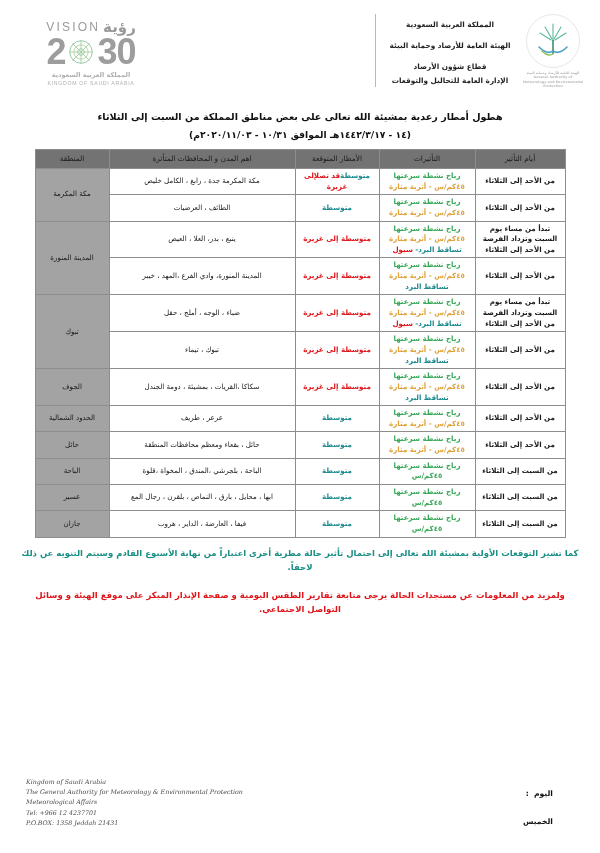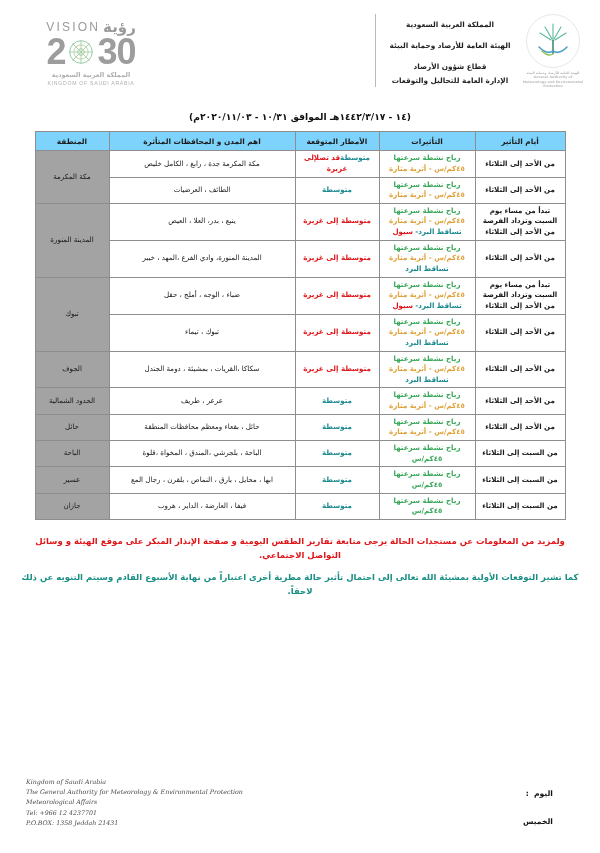--- a/index.html
+++ b/index.html
@@ -94,22 +94,22 @@
     direction:rtl;
   }
   table.fc th,table.fc td{
     border:1px solid #8d8d8d;
     padding:2px 3px;
     vertical-align:middle;
     font-size:7.1px;
     line-height:1.5;
   }
   table.fc thead th{
-    background:#7dd3fc;
-    font-weight:bold;
+    background:#737373;
+    font-weight:normal;
     font-size:7.4px;
     text-align:center;
     height:14px;
     padding:2px;
   }
   col.c-region{width:74px;}
   col.c-cities{width:186px;}
   col.c-rain{width:84px;}
   col.c-eff{width:96px;}
   col.c-days{width:90px;}
@@ -217,20 +217,21 @@
         <span class="d">0</span>
       </div>
       <div class="vision-sub">
         <span class="ar">المملكة العربية السعودية</span>
         <span class="en">KINGDOM OF SAUDI ARABIA</span>
       </div>
     </div>
   </div>
 
   <div class="title-block">
+    <div class="t1">هطول أمطار رعدية بمشيئة الله تعالى على بعض مناطق المملكة من السبت إلى الثلاثاء</div>
     <div class="t2">(١٤ - ١٤٤٢/٣/١٧هـ الموافق ١٠/٣١ - ٢٠٢٠/١١/٠٣م)</div>
   </div>
 
   <table class="fc">
     <colgroup>
       <col class="c-days">
         <col class="c-eff">
         <col class="c-rain">
         <col class="c-cities">
         <col class="c-region">
@@ -363,22 +364,22 @@
             <span class="line c-green">رياح نشطة سرعتها</span>
             <span class="line c-green">٤٥كم/س</span>
           </td>
           <td class="rain"><span class="line c-teal">متوسطة</span></td>
           <td class="cities">فيفا ، العارضة ، الداير ، هروب</td>
           <td class="region" rowspan="1">جازان</td>
         </tr>
       </tbody>
   </table>
 
+  <div class="note note1">كما تشير التوقعات الأولية بمشيئة الله تعالى إلى احتمال تأثير حالة مطرية أخرى اعتباراً من نهاية الأسبوع القادم وسيتم التنويه عن ذلك لاحقاً.</div>
   <div class="note note2">ولمزيد من المعلومات عن  مستجدات الحالة يرجى متابعة تقارير الطقس اليومية و صفحة الإنذار المبكر على موقع الهيئة و وسائل التواصل الاجتماعي.</div>
-  <div class="note note1">كما تشير التوقعات الأولية بمشيئة الله تعالى إلى احتمال تأثير حالة مطرية أخرى اعتباراً من نهاية الأسبوع القادم وسيتم التنويه عن ذلك لاحقاً.</div>
 
   <div class="footer">
     <div class="foot-date">
       <span class="row">
         <span>اليوم  :</span>
         <span>   </span>
         <span>الخميس</span>
       </span>
       <span class="row">
         

